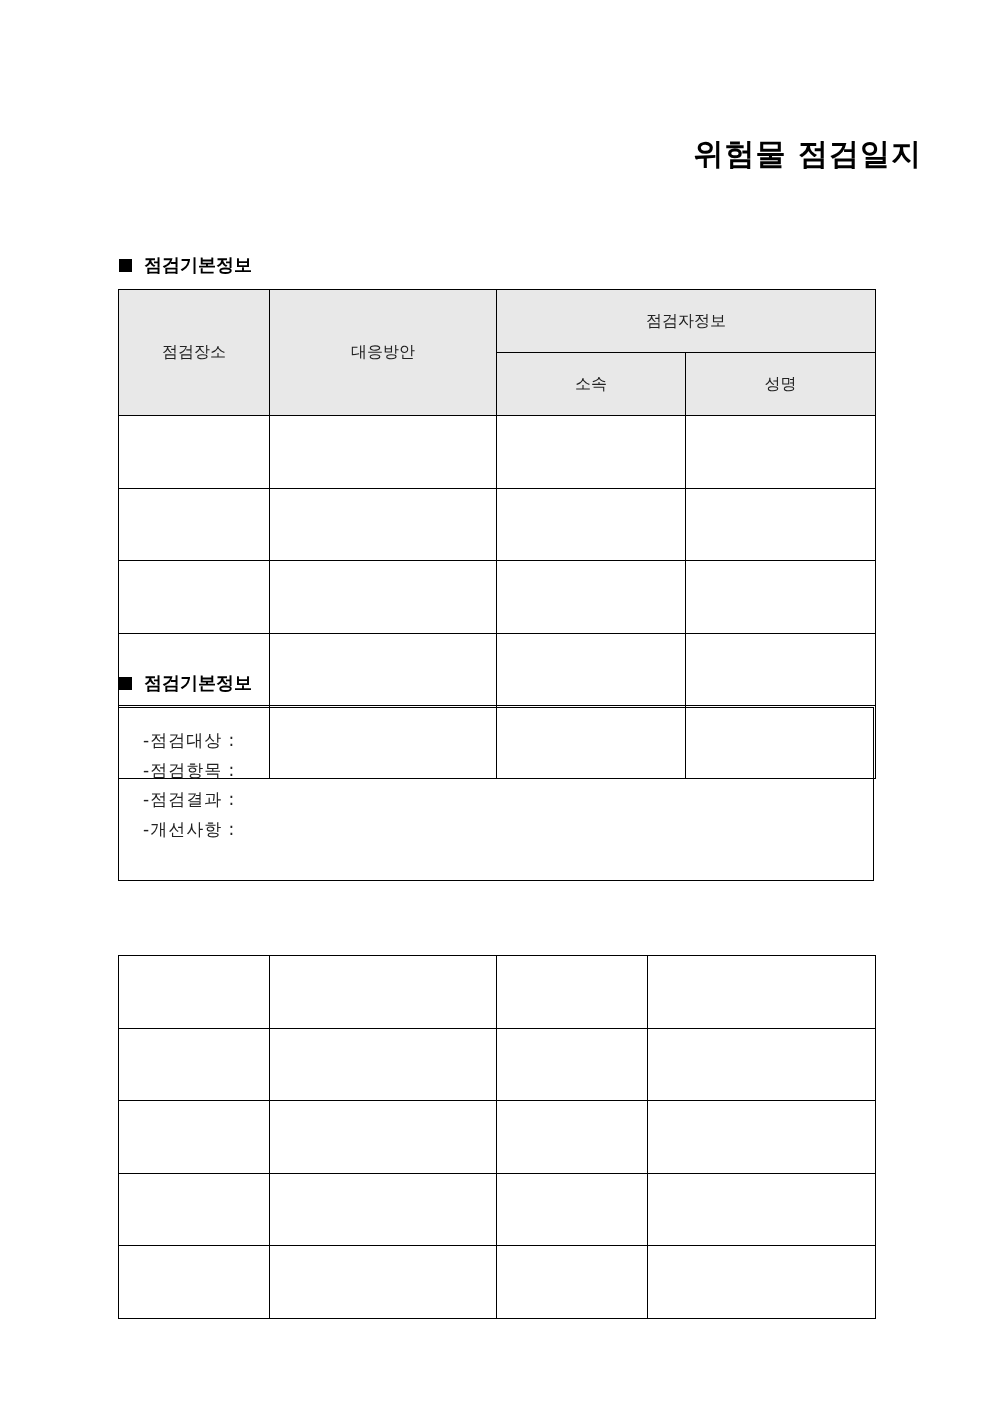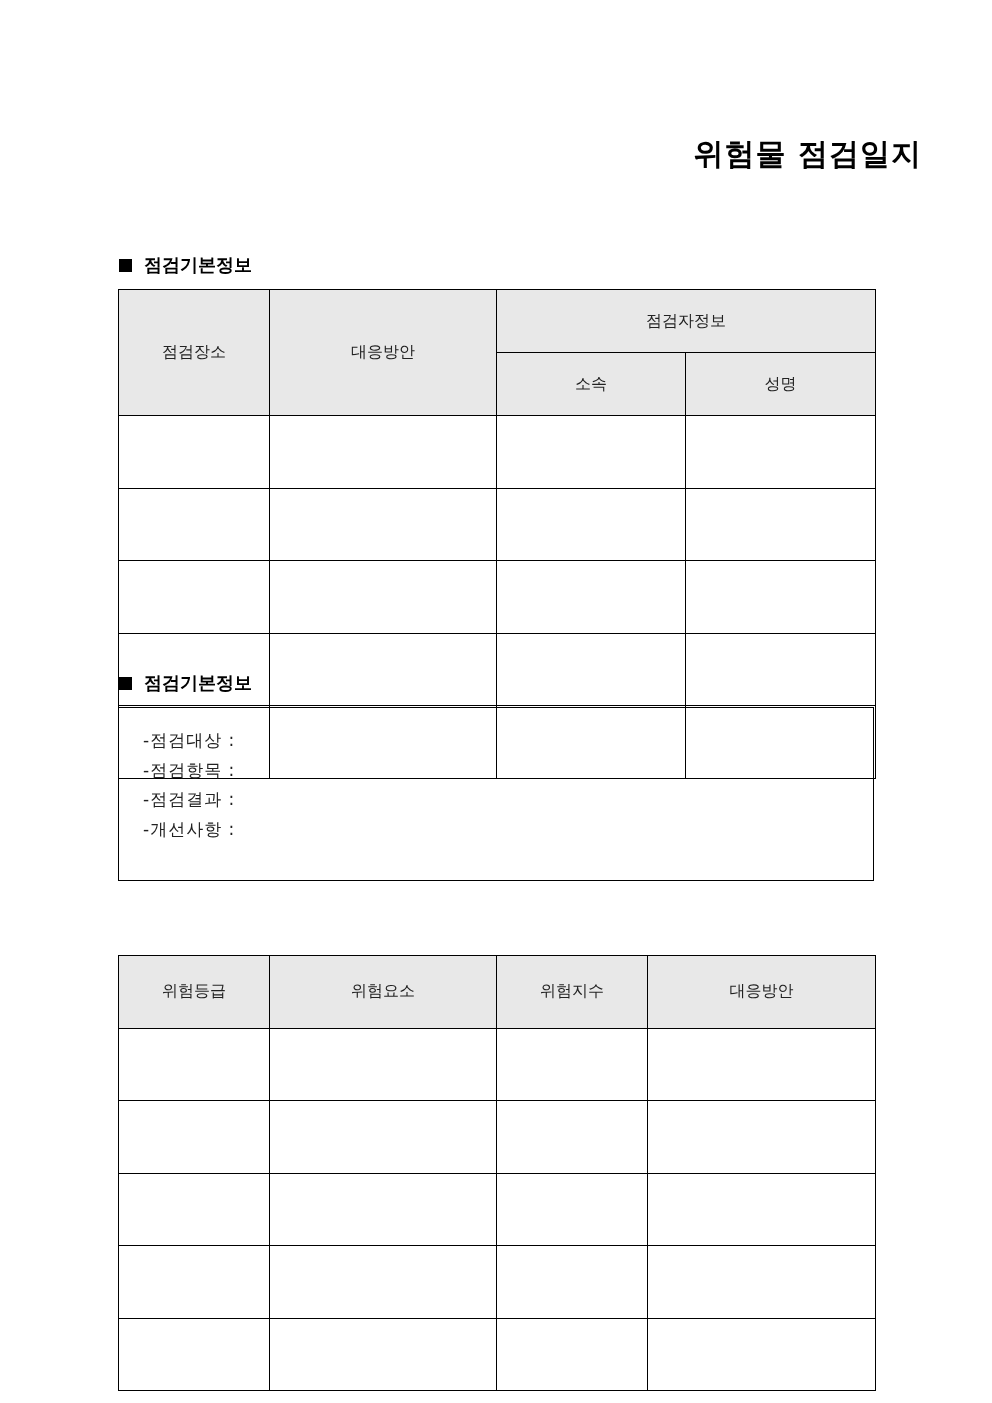--- a/index.html
+++ b/index.html
@@ -167,26 +167,20 @@
 </div>
 
 <table class="grid" id="risk-table">
   <colgroup>
     <col style="width:151px">
     <col style="width:227px">
     <col style="width:151px">
     <col style="width:228px">
   </colgroup>
   <tbody>
-      <tr class="hdr">
-    <th>위험등급</th>
-    <th>위험요소</th>
-    <th>위험지수</th>
-    <th>대응방안</th>
-  </tr>
   <tr class="row">
     <td></td>
     <td></td>
     <td></td>
     <td></td>
   </tr>
   <tr class="row">
     <td></td>
     <td></td>
     <td></td>

